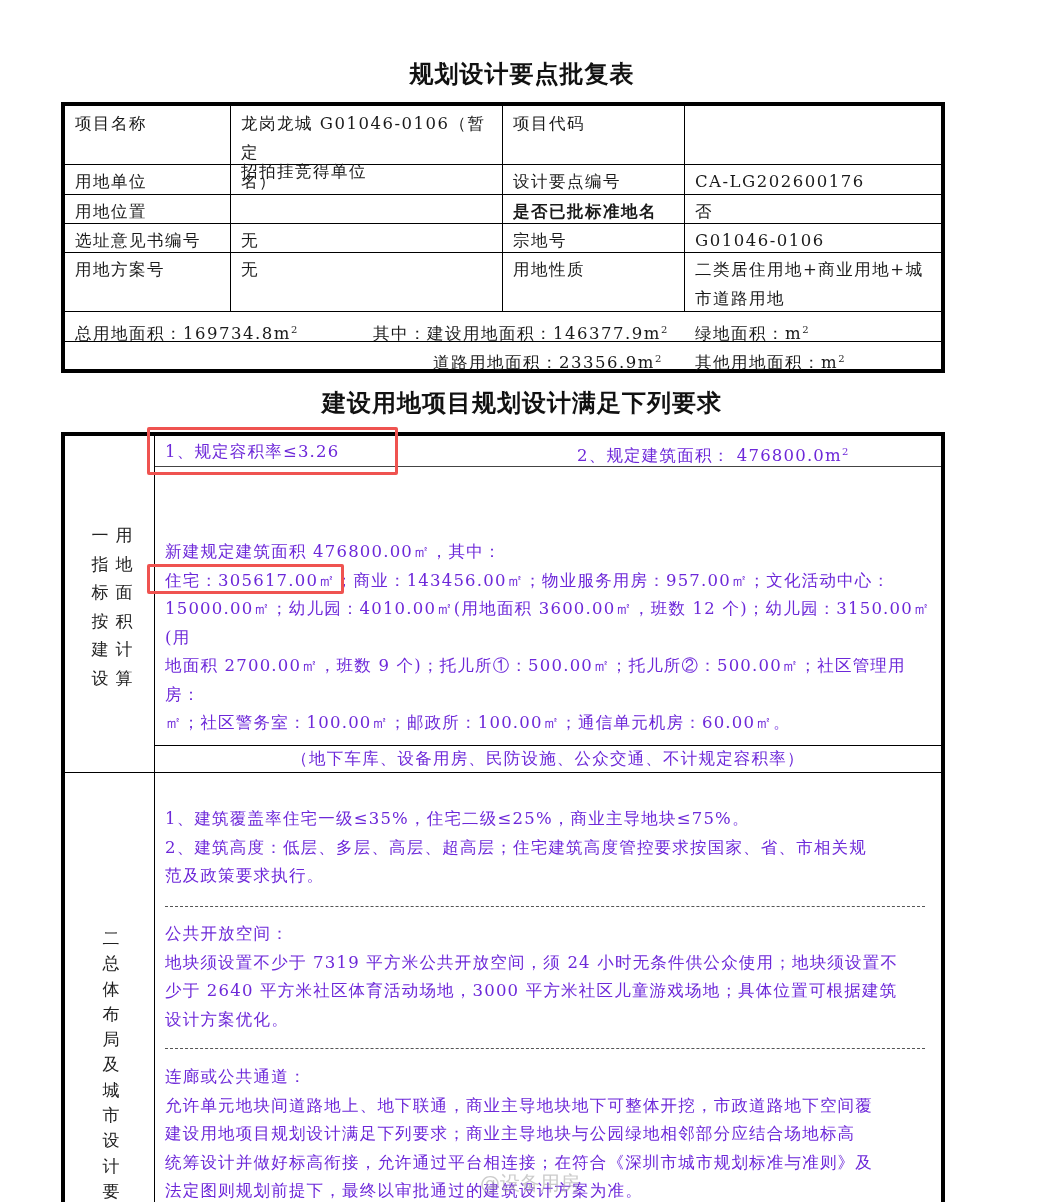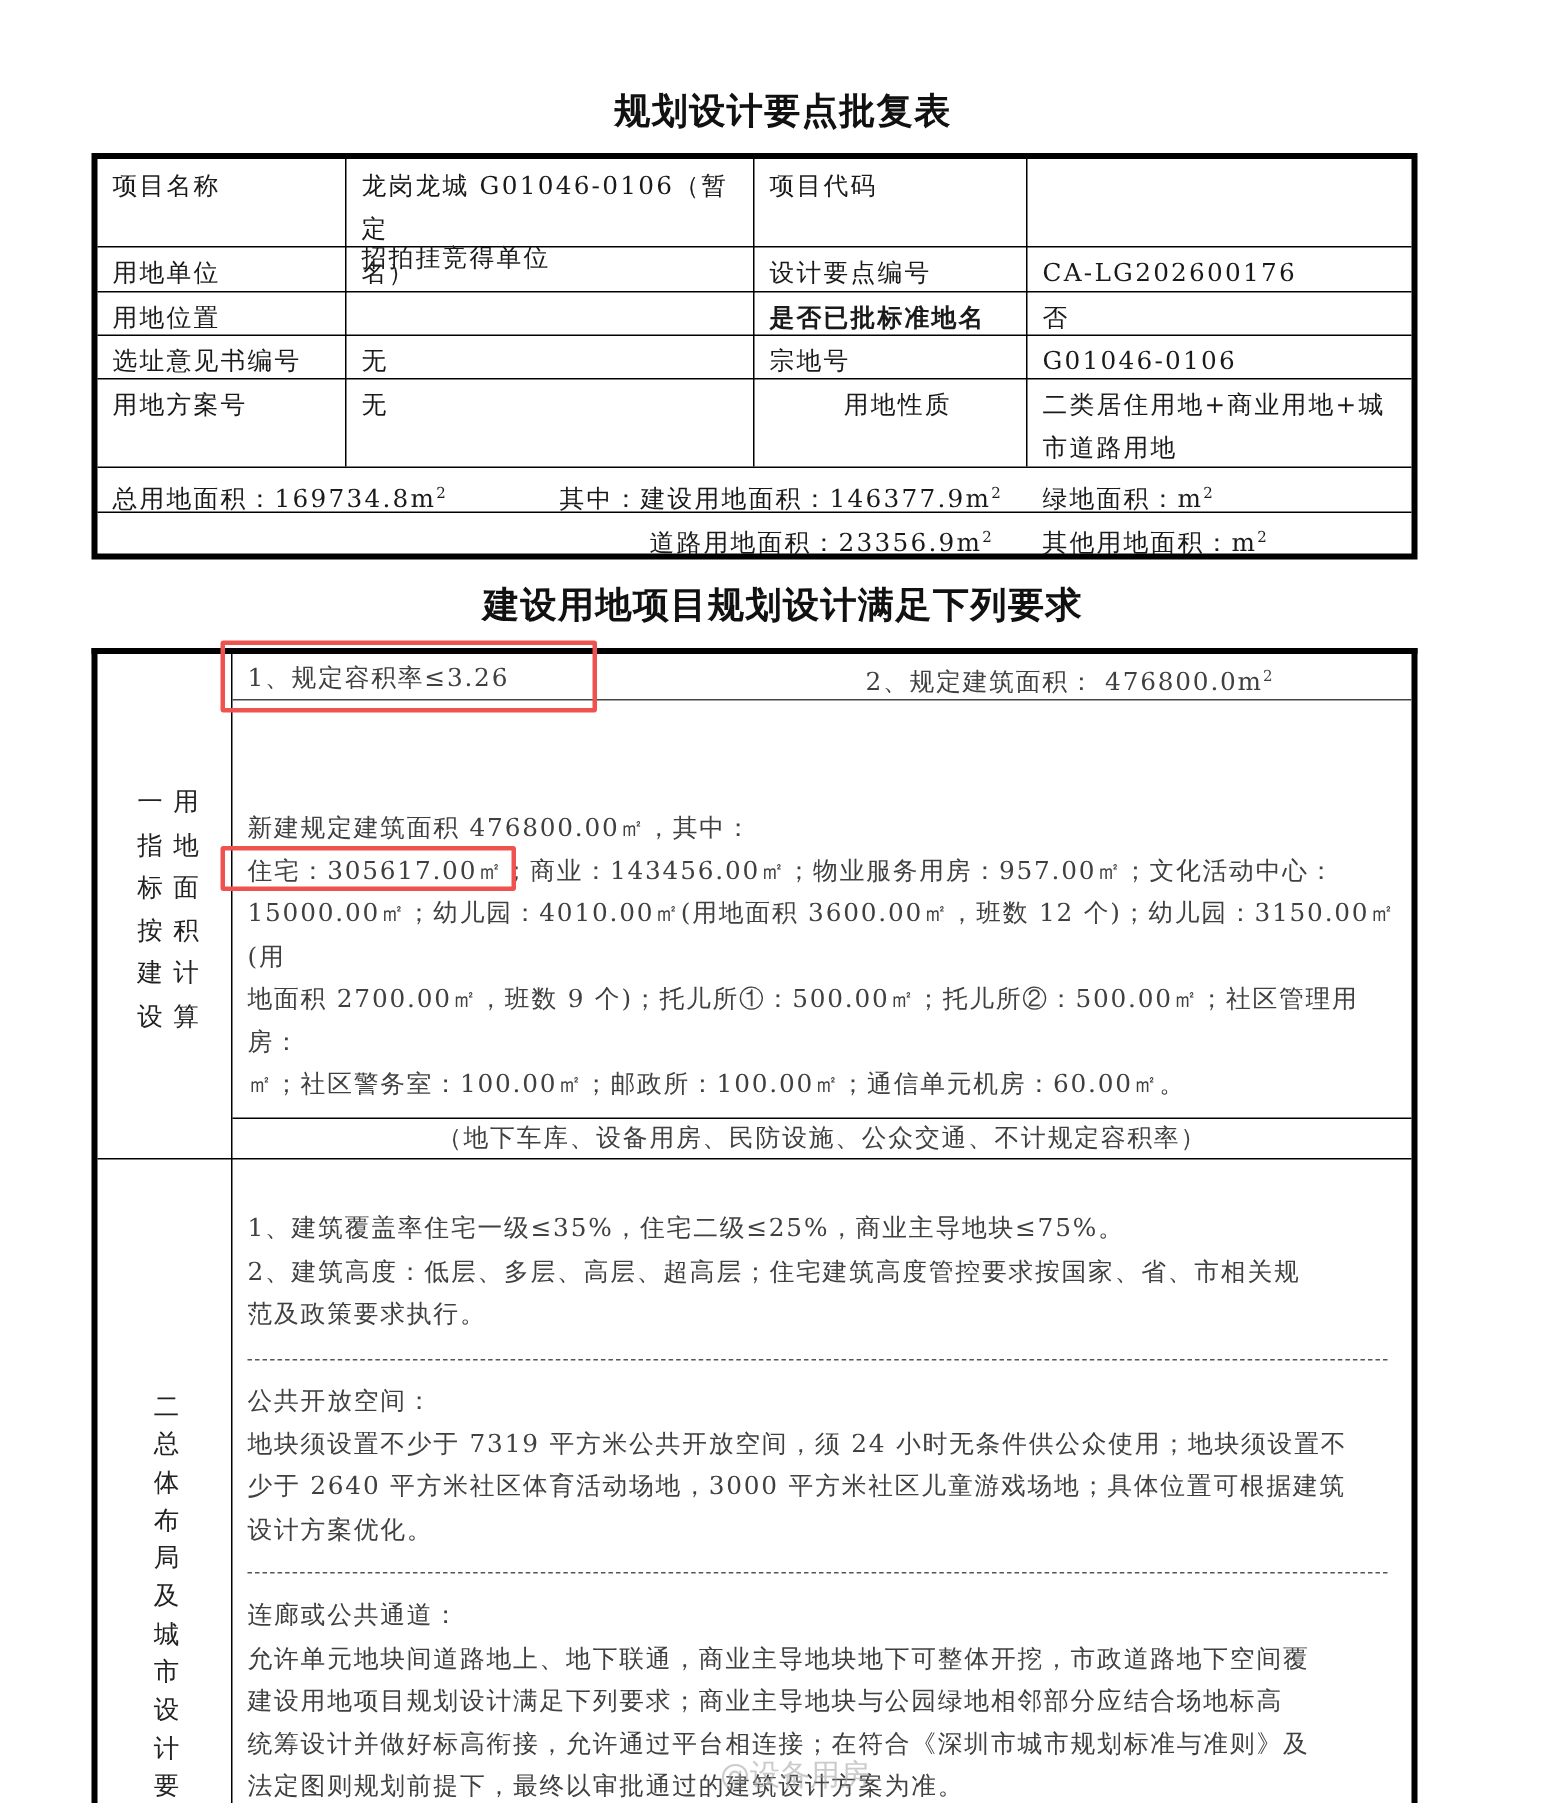--- a/index.html
+++ b/index.html
@@ -19,21 +19,21 @@
   .hl { position:absolute; height:1px; background:#000; }
   .vl { position:absolute; width:1px; background:#000; }
 
   
   .t2 { position:absolute; left:61px; top:432px; width:884px; height:790px;
         border-left:4px solid #000; border-right:4px solid #000; border-top:4px solid #000;
         box-sizing:border-box; }
   .side { position:absolute; font-size:17px; line-height:28.5px; text-align:center;
           letter-spacing:2px; color:#222; }
   .para { position:absolute; font-size:16.5px; line-height:28.5px; letter-spacing:1.2px;
-          text-align:justify; color:#404040; }
+          text-align:justify; color:#6d28d9; }
   .dash { position:absolute; height:0; border-top:1px dashed #555; }
   .redbox { position:absolute; border:3px solid #ef5350; border-radius:2px; box-sizing:border-box; }
   sup { font-size:10px; vertical-align:6px; }
   .watermark { position:absolute; left:480px; top:1170px; font-size:20px; color:rgba(160,160,160,0.55);
                font-family:"DejaVu Sans","Liberation Sans",sans-serif; }
 </style>
 </head>
 <body>
 
 <div class="title" id="title1">规划设计要点批复表</div>
@@ -68,21 +68,21 @@
   <div class="cell" style="left:438px; top:88px; width:181px;font-weight:bold;">是否已批标准地名</div>
   <div class="cell" style="left:620px; top:88px; width:256px;">否</div>
 
   <div class="cell" style="left:0; top:117px; width:165px;">选址意见书编号</div>
   <div class="cell" style="left:166px; top:117px; width:272px;">无</div>
   <div class="cell" style="left:438px; top:117px; width:181px;">宗地号</div>
   <div class="cell" style="left:620px; top:117px; width:256px;">G01046-0106</div>
 
   <div class="cell" style="left:0; top:146px; width:165px;">用地方案号</div>
   <div class="cell" style="left:166px; top:146px; width:272px;">无</div>
-  <div class="cell" style="left:438px; top:146px; width:181px;text-align:center;">用地性质</div>
+  <div class="cell" style="left:438px; top:146px; width:181px;">用地性质</div>
   <div class="cell" style="left:620px; top:146px; width:256px;">
     <div>二类居住用地+商业用地+城</div>
     <div>市道路用地</div>
   </div>
 
   <div class="cell" style="left:0; top:206px; width:300px;"><span>总用地面积：169734.8m</span><sup>2</sup></div>
   <div class="cell" style="left:298px; top:206px; width:330px;"><span>其中：建设用地面积：146377.9m</span><sup>2</sup></div>
   <div class="cell" style="left:620px; top:206px; width:256px;"><span>绿地面积：m</span><sup>2</sup></div>
 
   <div class="cell" style="left:358px; top:235px; width:260px;"><span>道路用地面积：23356.9m</span><sup>2</sup></div>

